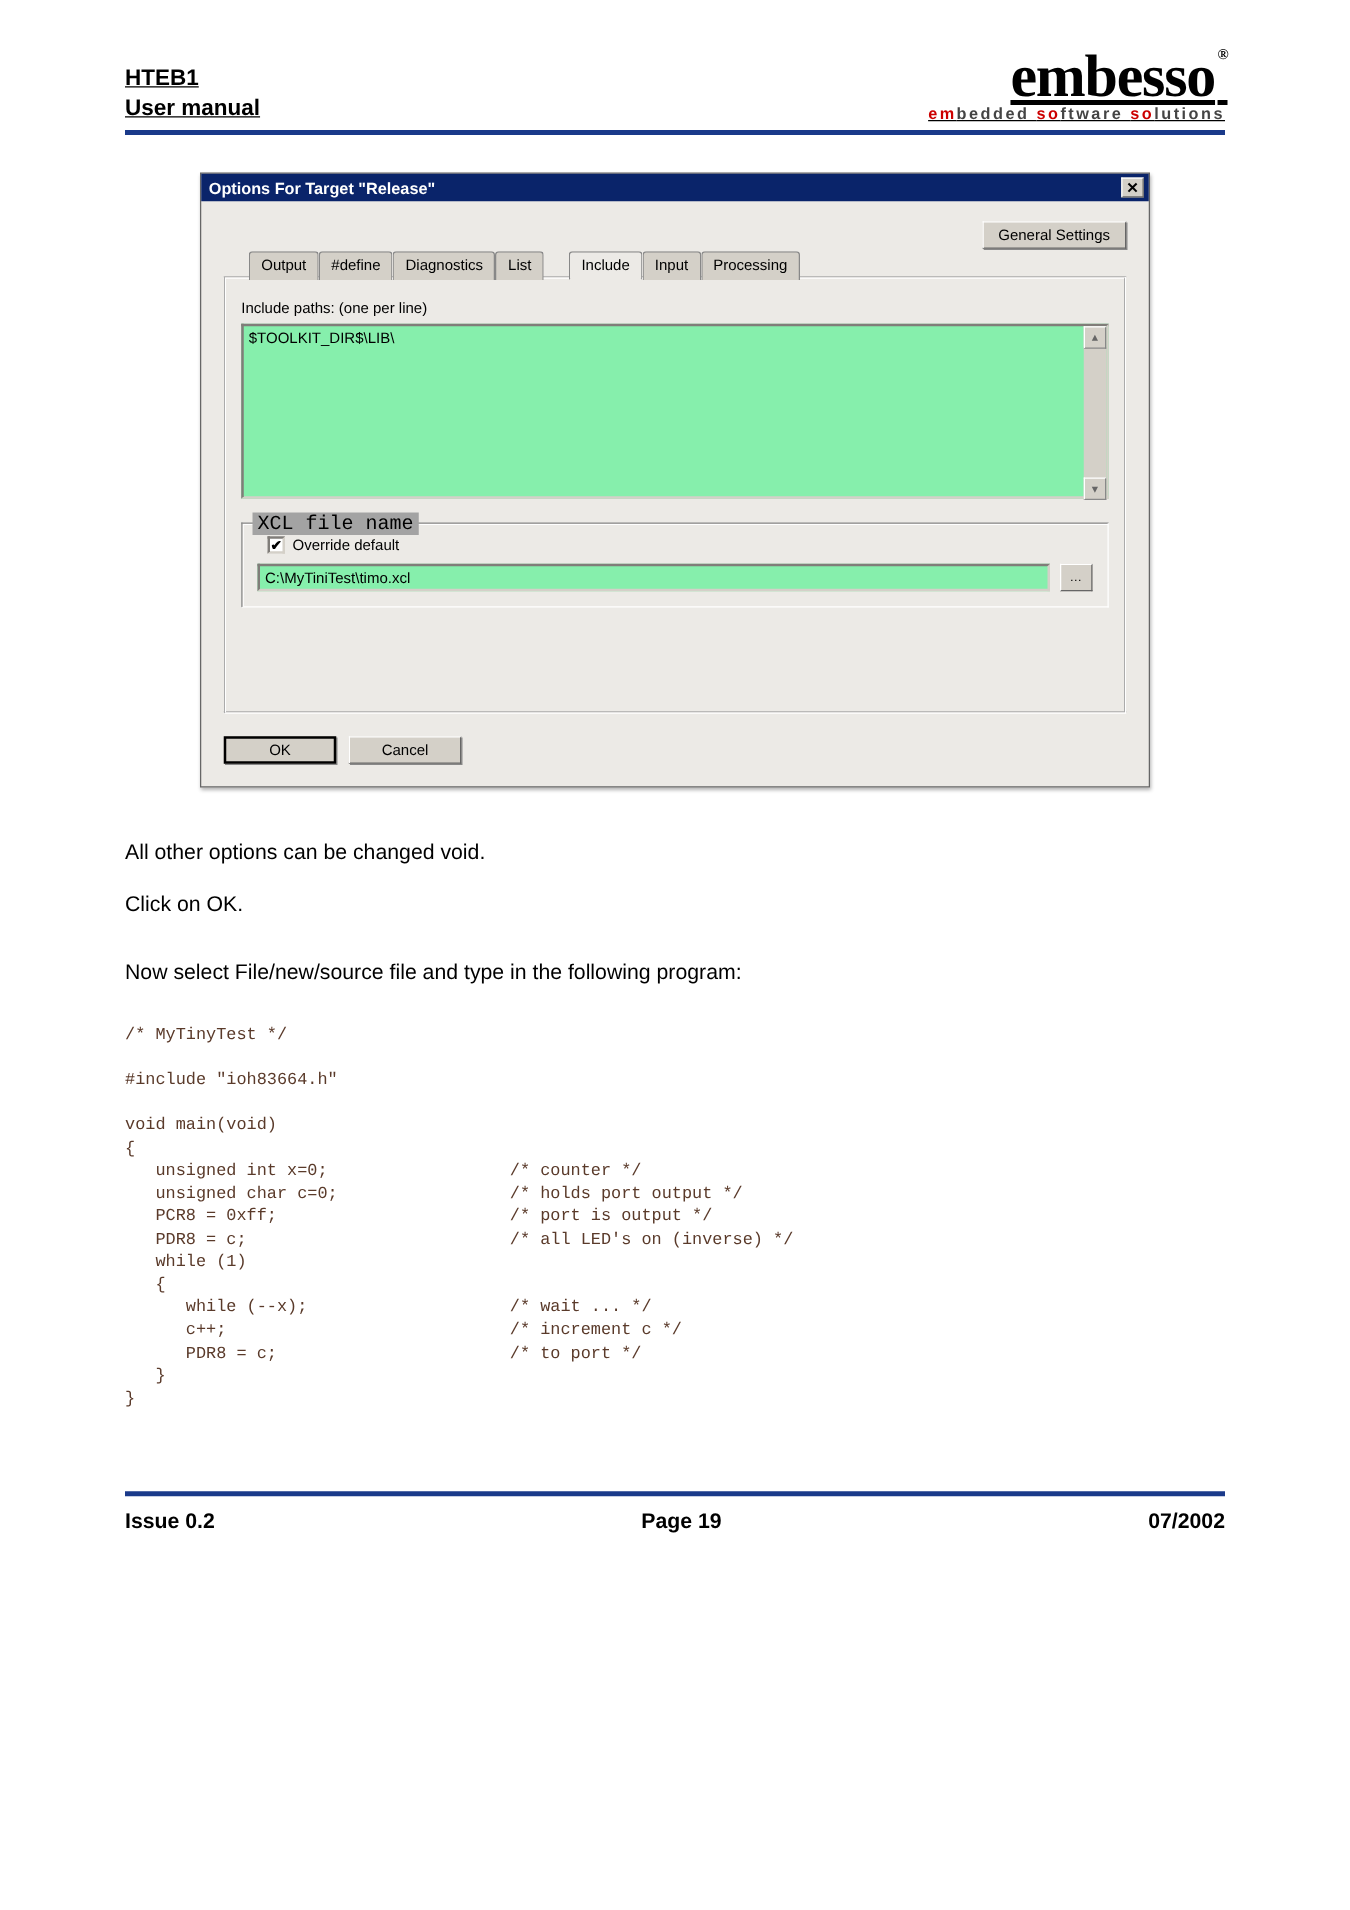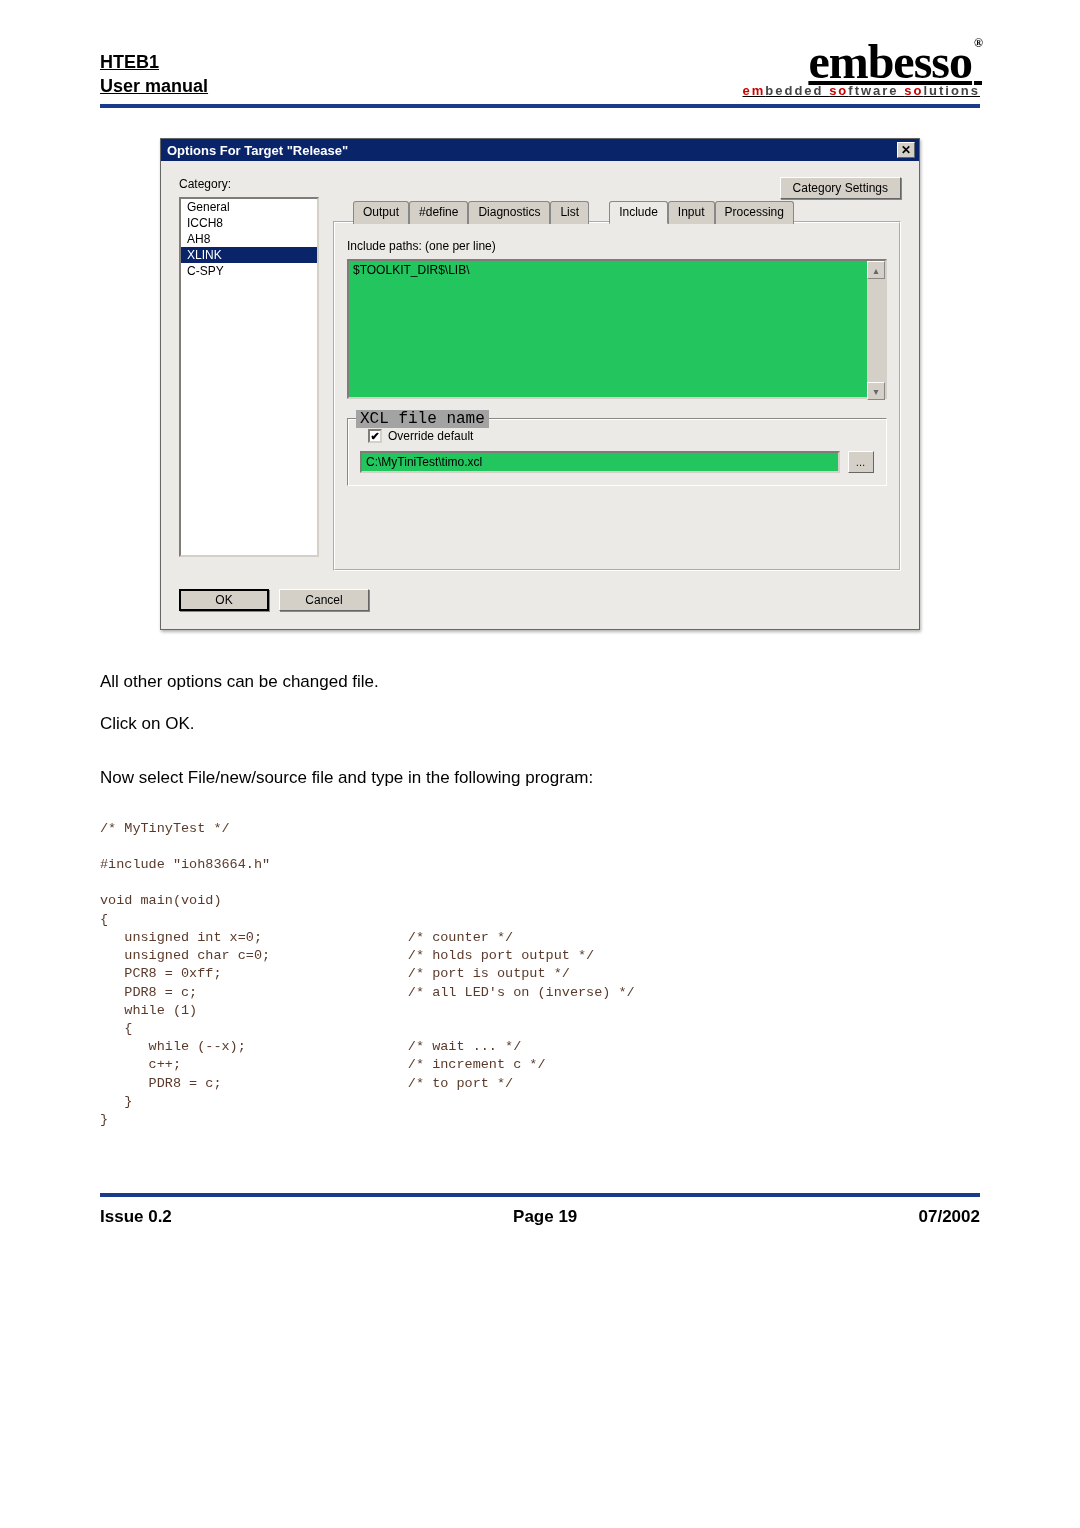--- a/index.html
+++ b/index.html
@@ -115,21 +115,21 @@
   .tab.active {
     background: #eceae6;
     border-bottom: 1px solid #eceae6;
     z-index: 2;
     font-weight: normal;
     padding-bottom: 4px;
   }
   .field-label { font-size: 12px; margin: 6px 0 6px 0; }
   .textbox, .textarea {
     width: 100%;
-    background: #22c55e;
+    background: #86efac;
     border: 2px inset #d4d0c8;
     font-family: "MS Sans Serif", Tahoma, sans-serif;
     font-size: 12px;
     padding: 2px 4px;
   }
   .textarea-wrap { position: relative; }
   .textarea {
     height: 140px;
     resize: none;
     padding-right: 22px;
@@ -224,33 +224,23 @@
     <div class="logo-sub"><span class="red">em</span><span>bedded </span><span class="red">so</span><span>ftware </span><span class="red">so</span><span>lutions</span></div>
   </div>
 </div>
 
 <div class="dialog">
   <div class="titlebar">
     <span class="titlebar-text">Options For Target "Release"</span>
     <span class="tb-close">✕</span>
   </div>
   <div class="dlg-body">
-    <div class="left-col">
-      <span class="cat-label">Category:</span>
-      <div class="cat-list">
-        <div class="cat-item">General</div>
-        <div class="cat-item">ICCH8</div>
-        <div class="cat-item">AH8</div>
-        <div class="cat-item selected">XLINK</div>
-        <div class="cat-item">C-SPY</div>
-      </div>
-    </div>
     <div class="right-col">
       <div class="factory-btn-row">
-        <button class="win-btn">Category Settings</button>
+        <button class="win-btn">General Settings</button>
       </div>
       <div class="tabs-outer">
         <div class="tabrow">
           <div class="tab">Output</div>
           <div class="tab">#define</div>
           <div class="tab">Diagnostics</div>
           <div class="tab">List</div>
           <div class="tab spacer"></div>
           <div class="tab active">Include</div>
           <div class="tab">Input</div>
@@ -279,21 +269,21 @@
         </div>
       </div>
     </div>
   </div>
   <div class="dlg-bottom">
     <button class="win-btn ok-btn">OK</button>
     <button class="win-btn">Cancel</button>
   </div>
 </div>
 
-<p class="body-text">All other options can be changed file.</p>
+<p class="body-text">All other options can be changed void.</p>
 <p class="body-text">Click on OK.</p>
 <p class="body-text" style="margin-top:30px;">Now select File/new/source file and type in the following program:</p>
 
 <pre class="code">/* MyTinyTest */
 
 #include "ioh83664.h"
 
 void main(void)
 {
    unsigned int x=0;                  /* counter */

